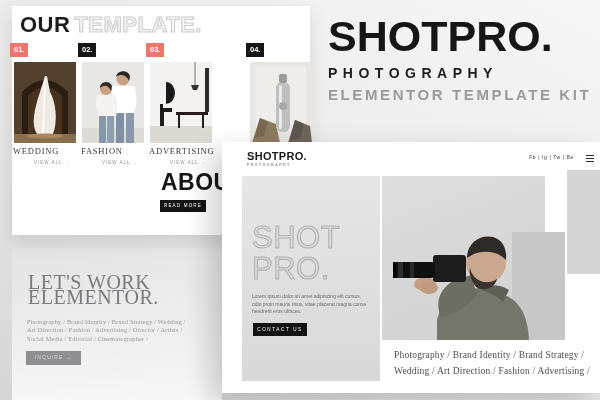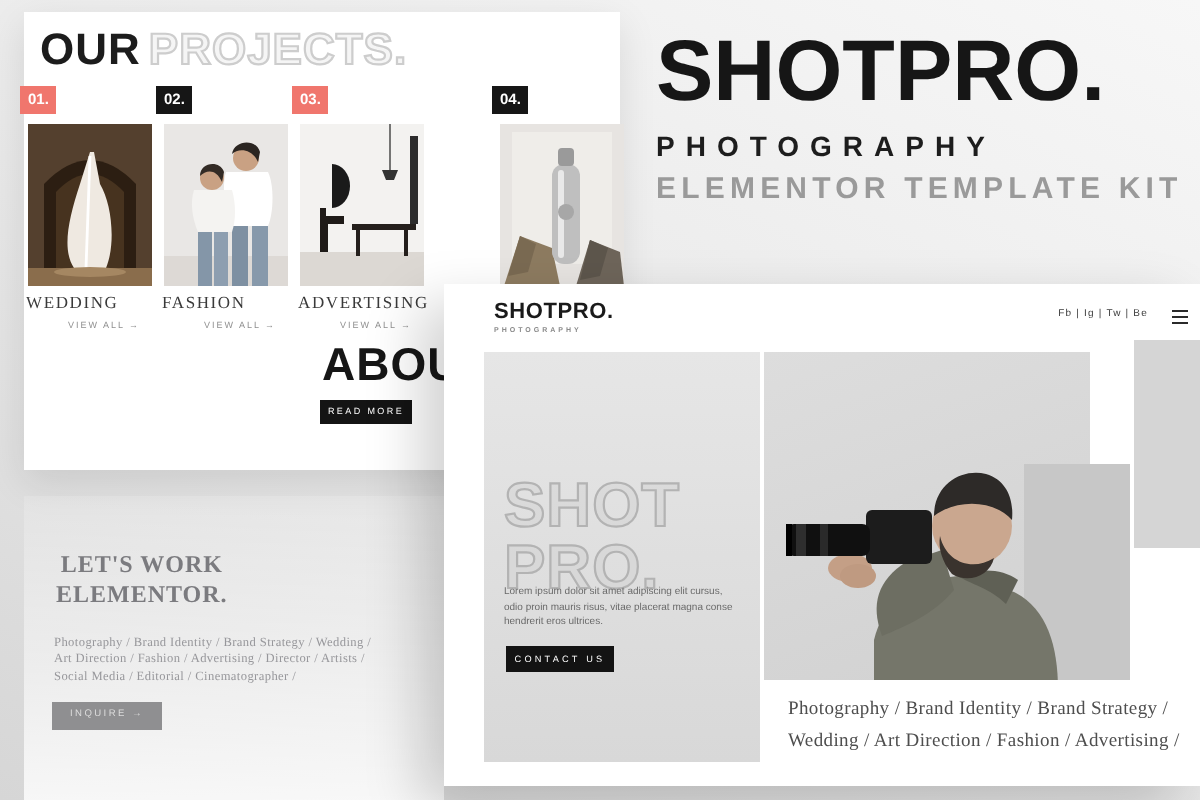--- a/index.html
+++ b/index.html
@@ -30,60 +30,60 @@
   
   .branding{position:absolute;left:328px;top:14px;}
   .brand-title{font-size:43px;font-weight:900;color:#161616;letter-spacing:0;line-height:44px;}
   .brand-sub{margin-top:7px;font-size:14px;font-weight:800;color:#1d1d1d;letter-spacing:5.5px;}
   .brand-tag{margin-top:5px;font-size:15px;font-weight:700;color:#9a9a9a;letter-spacing:2.6px;}
 
   
   .work-panel{position:absolute;left:12px;top:248px;width:210px;height:152px;
     background:linear-gradient(180deg,rgba(255,255,255,.15),rgba(255,255,255,.8));}
   .work-heading{position:absolute;left:16px;top:27px;font-family:"Liberation Serif",serif;
-    font-size:12px;font-weight:700;color:#7b7b7f;line-height:15px;letter-spacing:.5px;text-align:center;}
+    font-size:20px;font-weight:400;color:#7b7b7f;line-height:15px;letter-spacing:.5px;}
   .work-tags{position:absolute;left:15px;top:70px;font-family:"Liberation Serif",serif;
     font-size:6.3px;color:#97979b;line-height:8.4px;letter-spacing:.2px;}
   .inquire-btn{position:absolute;left:14px;top:103px;height:14px;line-height:14px;padding:0 9px;background:#8f8f91;
     color:#dcdcdc;font-size:4.8px;letter-spacing:1.2px;cursor:pointer;}
 
   
   .mockup{position:absolute;left:222px;top:142px;width:378px;height:251px;background:#ffffff;
     box-shadow:-12px 10px 26px rgba(0,0,0,.18);}
   .mk-logo{position:absolute;left:25px;top:8px;}
   .mk-logo .t{font-size:11px;font-weight:900;color:#1a1a1a;letter-spacing:.3px;}
   .mk-logo .s{margin-top:1px;font-size:3.5px;font-weight:700;color:#8a8a8a;letter-spacing:1.5px;}
   .mk-social{position:absolute;right:26px;top:12px;font-size:5px;color:#3c3c3c;letter-spacing:.6px;cursor:pointer;}
   .mk-menu{position:absolute;right:6px;top:13px;width:8px;cursor:pointer;}
   .mk-menu i{display:block;height:1px;background:#2a2a2a;margin-bottom:2px;}
   .mk-hero{position:absolute;left:20px;top:34px;width:138px;height:205px;
     background:linear-gradient(180deg,#e6e6e6,#d8d8d8);}
-  .mk-outline{position:absolute;left:10px;top:46px;font-size:31px;font-weight:700;line-height:31px;
-    letter-spacing:.5px;color:rgba(180,180,180,.15);margin-top:15px;-webkit-text-stroke:1.1px #b3b3b3;}
+  .mk-outline{position:absolute;left:10px;top:46px;font-size:31px;font-weight:400;line-height:31px;
+    letter-spacing:.5px;color:rgba(180,180,180,.15);-webkit-text-stroke:1.1px #b3b3b3;}
   .mk-par{position:absolute;left:10px;top:117px;font-size:5px;line-height:7.5px;color:#6a6a6a;}
   .contact-btn{position:absolute;left:11px;top:147px;width:54px;height:13px;line-height:13px;background:#131313;
     color:#fff;font-size:4.6px;letter-spacing:1.6px;text-align:center;cursor:pointer;}
   .mk-photo{position:absolute;left:160px;top:34px;width:163px;height:169px;
     background:linear-gradient(160deg,#dddddd,#d1d1d1);}
   .mk-blockB{position:absolute;left:345px;top:28px;width:33px;height:104px;background:#d5d5d5;}
   .mk-blockA{position:absolute;left:290px;top:90px;width:53px;height:112px;background:#c7c7c7;}
   .mk-photographer{position:absolute;left:163px;top:76px;width:160px;height:127px;}
   .mk-cats{position:absolute;left:160px;top:198px;width:218px;height:46px;background:#ffffff;
     padding:8px 0 0 12px;box-sizing:border-box;}
   .mk-cats div{font-family:"Liberation Serif",serif;font-size:9.5px;color:#4e4e4e;
     line-height:15.5px;letter-spacing:.2px;cursor:pointer;}
 </style>
 </head>
 <body>
 
 <div class="canvas">
 
   <div class="projects-panel">
     <div class="projects-heading">
-      <span class="solid">OUR</span><span class="outline">PROJECTS.</span>
+      <span class="solid">OUR</span><span class="outline">TEMPLATE.</span>
     </div>
 
     <div class="card" style="left:1px;">
       <span class="badge pink">01.</span>
       <div class="img">
         <svg width="62" height="81" viewBox="0 0 62 81" preserveAspectRatio="none">
           <rect width="62" height="81" fill="#54402e"></rect>
           <path d="M8,81 L8,30 Q31,6 54,30 L54,81 Z" fill="#2c1e12"></path>
           <path d="M14,81 L14,34 Q31,16 48,34 L48,81 Z" fill="#47331f"></path>
           <path d="M31,14 L26,30 C20,48 17,63 23,72 L39,72 C44,60 42,40 36,30 L33,14 Z" fill="#efe9e1"></path>

